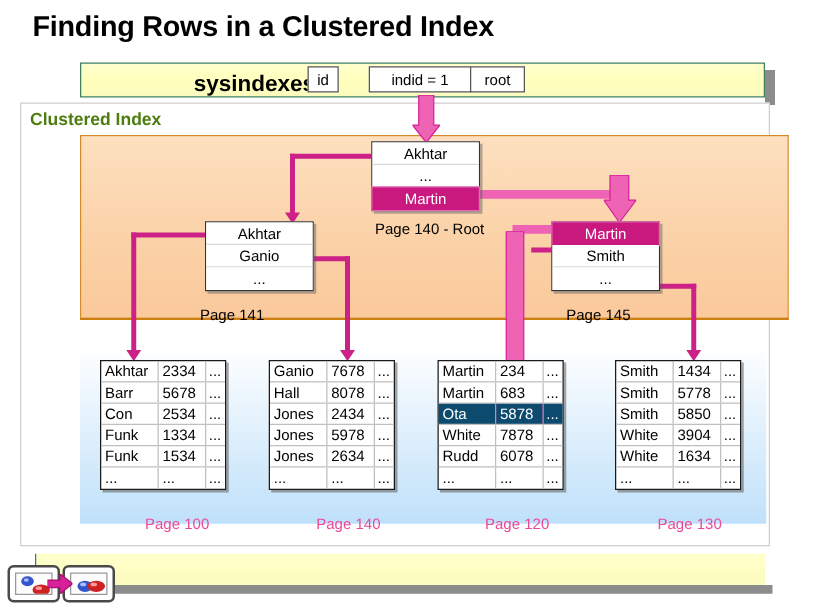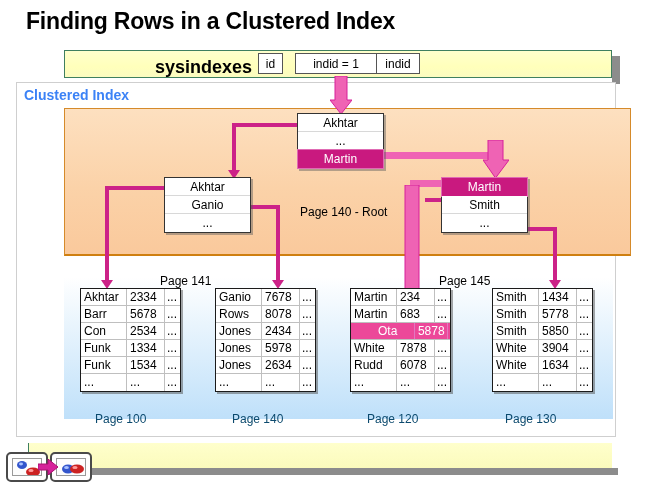--- a/index.html
+++ b/index.html
@@ -32,33 +32,33 @@
     position:absolute;left:155px;top:57px;
     font-size:18px;font-weight:bold;color:#000;
   }
   .sys-cell{
     position:absolute;top:53px;height:21px;
     background:#ffffff;border:1px solid #555;
     box-sizing:border-box;
     font-size:12px;color:#000;
     display:flex;align-items:center;justify-content:center;
   }
-  #sys-cell-id{left:258px;width:25px;}
+  #sys-cell-id{left:246px;width:25px;}
   #sys-cell-indid{left:295px;width:82px;}
   #sys-cell-root{left:376px;width:44px;}
 
   
   #clustered-index-panel{
     position:absolute;left:16px;top:82px;width:600px;height:355px;
     background:#ffffff;border:1px solid #cfcfcf;
     box-sizing:border-box;
   }
   #clustered-index-label{
     position:absolute;left:24px;top:87px;
-    font-size:14px;font-weight:bold;color:#3b82f6;
+    font-size:14px;font-weight:bold;color:#4d7c0f;
   }
 
   
   #index-region{
     position:absolute;left:64px;top:108px;width:567px;height:148px;
     background:linear-gradient(to bottom,#fde0c0 0%,#fbd2a8 55%,#fac99c 100%);
     border:1px solid #d58a2a;
     border-bottom:2px solid #cf7f10;
     box-sizing:border-box;
   }
@@ -85,61 +85,61 @@
     background:#ffffff;
     box-sizing:border-box;
   }
   .node-row:last-child{border-bottom:none;}
   .node-row.hl{
     background:#c9197f;color:#ffffff;
     border-bottom:1px solid #c9197f;
     box-shadow:0 0 0 1px #e06bb4;
   }
   .page-caption{
-    position:absolute;font-size:12px;color:#000;white-space:nowrap;z-index:6;margin-top:29px;
+    position:absolute;font-size:12px;color:#000;white-space:nowrap;z-index:6;
   }
 
   #node-root{left:297px;top:113px;width:87px;}
   #cap-root{left:300px;top:176px;}
   #node-141{left:164px;top:177px;width:87px;}
   #cap-141{left:160px;top:245px;}
   #node-145{left:441px;top:177px;width:87px;}
-  #cap-145{left:439px;top:245px;}
+  #cap-145{left:453px;top:245px;}
 
   
   .leaf-box{
     position:absolute;top:288px;width:101px;
     background:#ffffff;border:1px solid #1a1a1a;
     box-sizing:border-box;
     box-shadow:2px 2px 0 rgba(80,80,80,.5);
     z-index:6;
   }
   .leaf-row{
     display:flex;height:17px;line-height:17px;
     border-bottom:1px solid #bfbfbf;
     box-sizing:border-box;
   }
   .leaf-row:last-child{border-bottom:none;}
   .leaf-c1{width:46px;padding-left:3px;font-size:12px;color:#000;
            border-right:1px solid #bfbfbf;box-sizing:border-box;overflow:hidden;white-space:nowrap;}
   .leaf-c2{width:38px;padding-left:3px;font-size:12px;color:#000;
            border-right:1px solid #bfbfbf;box-sizing:border-box;overflow:hidden;white-space:nowrap;}
   .leaf-c3{flex:1;padding-left:2px;font-size:12px;color:#000;box-sizing:border-box;overflow:hidden;}
-  .leaf-row.hl{background:#ec4899;padding-left:24px;}
+  .leaf-row.hl{background:#0c4a6e;}
   .leaf-row.hl .leaf-c1,.leaf-row.hl .leaf-c2,.leaf-row.hl .leaf-c3{
     color:#ffffff;border-right-color:#e377c0;
   }
 
   #leaf-100{left:80px;}
   #leaf-110{left:215px;}
   #leaf-120{left:350px;}
   #leaf-130{left:492px;}
 
   .leaf-caption{
-    position:absolute;top:412px;font-size:12px;color:#0c4a6e;white-space:nowrap;z-index:6;
+    position:absolute;top:412px;font-size:12px;color:#ec4899;white-space:nowrap;z-index:6;margin-left:21px;
   }
   #lcap-100{left:95px;}
   #lcap-110{left:232px;}
   #lcap-120{left:367px;}
   #lcap-130{left:505px;}
 
   
   .conn{position:absolute;background:#cc2288;z-index:3;}
   .conn.light{background:#ef63b4;}
   .arrow-down{
@@ -185,21 +185,21 @@
 </head>
 <body>
 
 <div id="page-title">Finding Rows in a Clustered Index</div>
 
 <div id="sysindexes-banner-shadow"></div>
 <div id="sysindexes-banner"></div>
 <div id="sysindexes-label">sysindexes</div>
 <div class="sys-cell" id="sys-cell-id">id</div>
 <div class="sys-cell" id="sys-cell-indid">indid = 1</div>
-<div class="sys-cell" id="sys-cell-root">indid</div>
+<div class="sys-cell" id="sys-cell-root">root</div>
 
 <div id="clustered-index-panel"></div>
 <div id="clustered-index-label">Clustered Index</div>
 
 <div id="index-region"></div>
 <div id="leaf-region"></div>
 
 <div class="conn" style="left:232px;top:123px;width:66px;height:4px;"></div>
 <div class="conn" style="left:232px;top:123px;width:4px;height:49px;"></div>
 <div class="arrow-down" style="left:228px;top:170px;"></div>
@@ -293,21 +293,21 @@
 </div>
 <div class="leaf-caption" id="lcap-100">Page 100</div>
 
 <div class="leaf-box" id="leaf-110">
   <div class="leaf-row">
     <div class="leaf-c1">Ganio</div>
     <div class="leaf-c2">7678</div>
     <div class="leaf-c3">...</div>
   </div>
   <div class="leaf-row">
-    <div class="leaf-c1">Rows</div>
+    <div class="leaf-c1">Hall</div>
     <div class="leaf-c2">8078</div>
     <div class="leaf-c3">...</div>
   </div>
   <div class="leaf-row">
     <div class="leaf-c1">Jones</div>
     <div class="leaf-c2">2434</div>
     <div class="leaf-c3">...</div>
   </div>
   <div class="leaf-row">
     <div class="leaf-c1">Jones</div>

